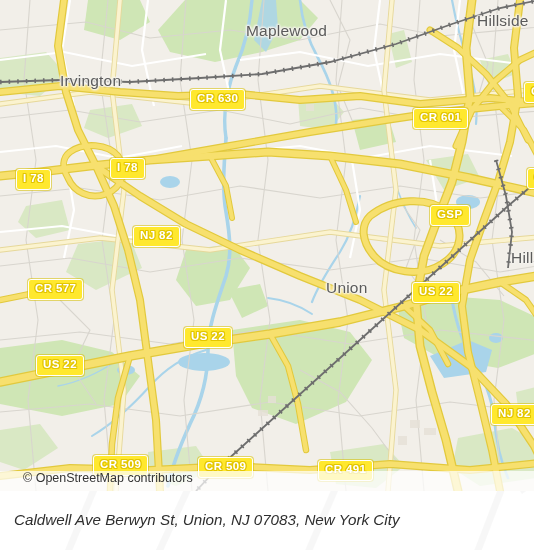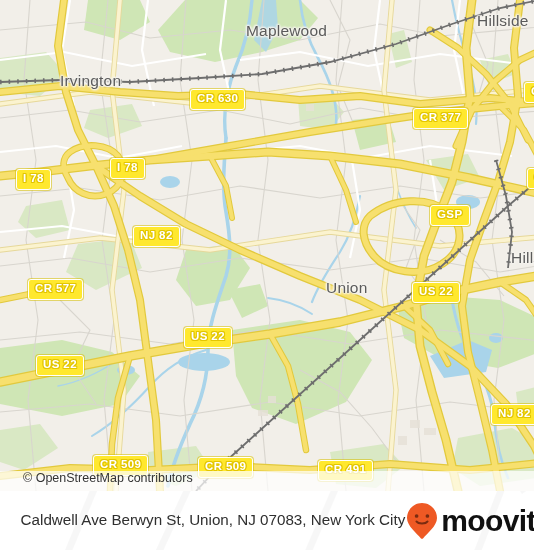--- a/index.html
+++ b/index.html
@@ -91,22 +91,22 @@
   .bottom{
     position:absolute;left:0;top:491px;width:550px;height:59px;
     background:#ffffff;overflow:hidden;
   }
   .bottom-wm{
     position:absolute;left:0;top:-60px;width:550px;height:140px;
     opacity:.30;
   }
   .bottom-inner{
     position:relative;height:100%;
-    display:flex;align-items:center;justify-content:flex-end;
-    padding:0 14px 0 14px;box-sizing:border-box;
+    display:flex;align-items:center;justify-content:flex-start;
+    padding:0 14px 0 14px;box-sizing:border-box;font-style:italic;
   }
   .addr{
     font-size:15.2px;color:#2f2f2f;line-height:1.38;
     max-width:392px;
     font-family:"Liberation Sans", sans-serif;
   }
   .brand{display:flex;align-items:center;gap:2px;flex:0 0 auto;}
   .brand-word{
     font-size:30px;font-weight:bold;color:#101010;letter-spacing:-.6px;
     font-family:"Liberation Sans", sans-serif;line-height:1;
@@ -308,21 +308,21 @@
       </g>
     </svg>
 
     <div class="place big" style="left:246px;top:22px">Maplewood</div>
     <div class="place big" style="left:477px;top:12px">Hillside</div>
     <div class="place big" style="left:60px;top:72px">Irvington</div>
     <div class="place big" style="left:326px;top:279px">Union</div>
     <div class="place big" style="left:511px;top:249px">Hillside</div>
 
     <div class="shield" style="left:190px;top:89px">CR 630</div>
-    <div class="shield" style="left:413px;top:108px">CR 377</div>
+    <div class="shield" style="left:413px;top:108px">CR 601</div>
     <div class="shield" style="left:524px;top:82px">GSP</div>
     <div class="shield" style="left:16px;top:169px">I 78</div>
     <div class="shield" style="left:110px;top:158px">I 78</div>
     <div class="shield" style="left:527px;top:168px">CR</div>
     <div class="shield" style="left:133px;top:226px">NJ 82</div>
     <div class="shield" style="left:430px;top:205px">GSP</div>
     <div class="shield" style="left:28px;top:279px">CR 577</div>
     <div class="shield" style="left:412px;top:282px">US 22</div>
     <div class="shield" style="left:184px;top:327px">US 22</div>
     <div class="shield" style="left:36px;top:355px">US 22</div>
@@ -342,25 +342,16 @@
       <g stroke="#e8e8e8" stroke-width="7" fill="none">
         <path d="M60 140 L110 20"></path>
         <path d="M150 140 L210 10"></path>
         <path d="M300 140 L360 0"></path>
         <path d="M470 140 L520 10"></path>
         <path d="M520 60 L550 40"></path>
       </g>
     </svg>
     <div class="bottom-inner">
       <div class="addr">Caldwell Ave Berwyn St, Union, NJ 07083, New York City</div>
-      <div class="brand">
-        <svg width="34" height="38" viewBox="0 0 34 38">
-          <path d="M17 1 C8.7 1 2 7.7 2 16 C2 24 12 31.4 15.8 36.2 C16.4 37 17.6 37 18.2 36.2 C22 31.4 32 24 32 16 C32 7.7 25.3 1 17 1 Z" fill="#ee5924"></path>
-          <circle cx="11.6" cy="14" r="1.85" fill="#7a2b10"></circle>
-          <circle cx="22.4" cy="14" r="1.85" fill="#7a2b10"></circle>
-          <path d="M11.4 19.4 C13.4 22.2 20.6 22.2 22.6 19.4" stroke="#7a2b10" stroke-width="1.9" fill="none" stroke-linecap="round"></path>
-        </svg>
-        <span class="brand-word">moovit</span>
-      </div>
     </div>
   </div>
 
 </div>
 
 </body></html>

